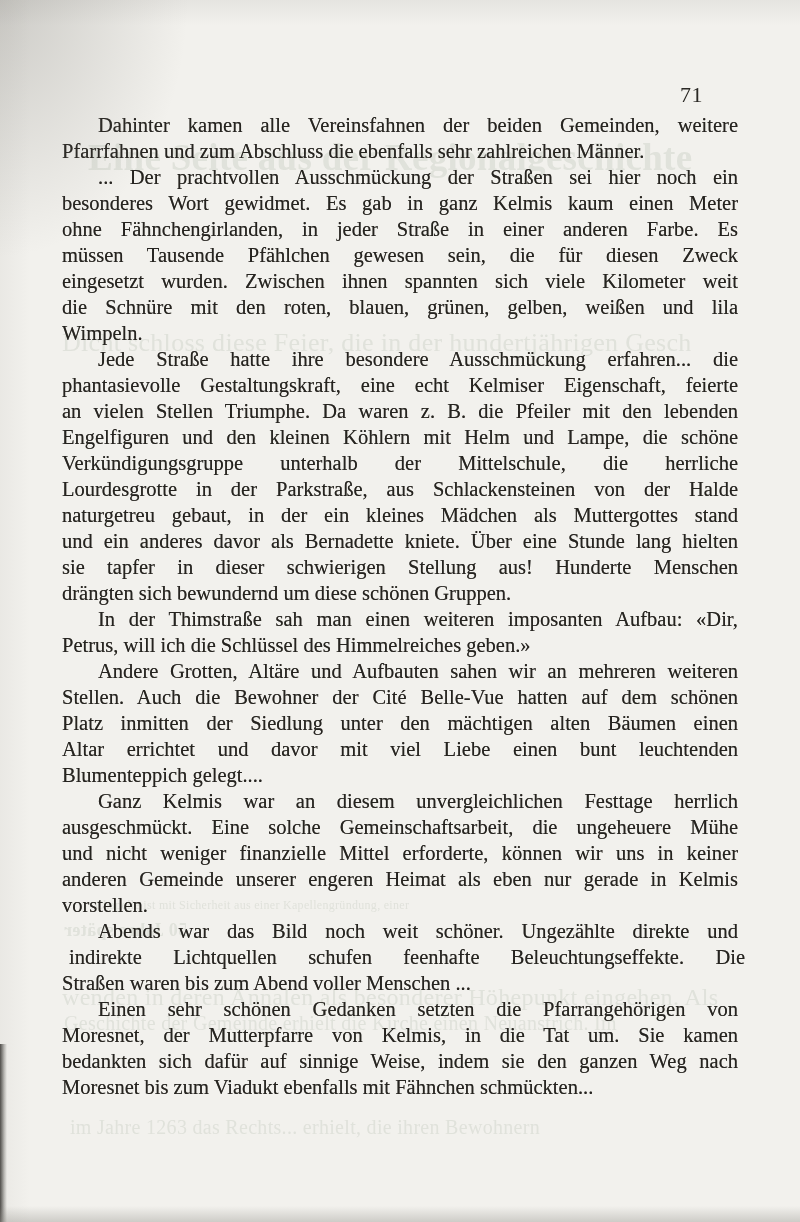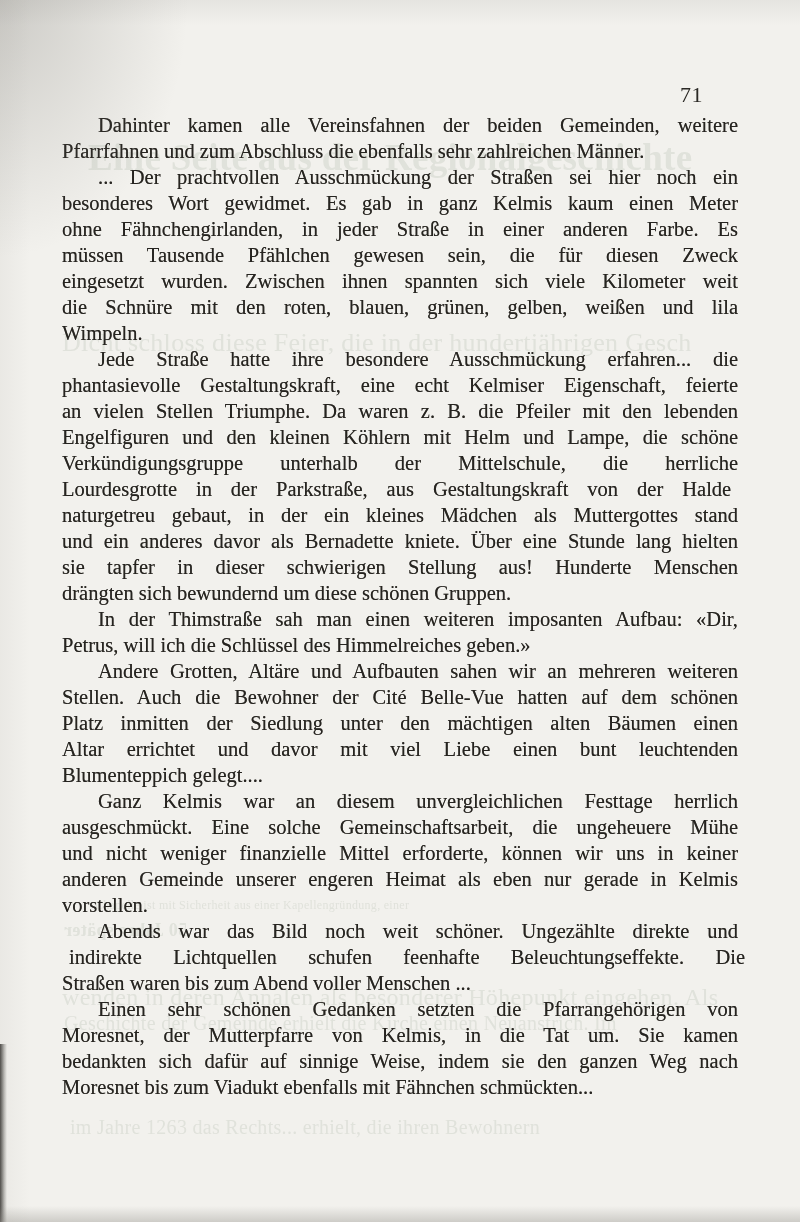--- a/index.html
+++ b/index.html
@@ -104,21 +104,21 @@
         <div class="line"><span style="word-spacing: 12.1309px;">eingesetzt wurden. Zwischen ihnen spannten sich viele Kilometer weit</span></div>
         <div class="line"><span style="word-spacing: 13.0625px;">die Schnüre mit den roten, blauen, grünen, gelben, weißen und lila</span></div>
         <div class="line last"><span>Wimpeln.</span></div>
       </div>
       <div>
         <div class="line first"><span style="word-spacing: 16.6138px;">Jede Straße hatte ihre besondere Ausschmückung erfahren... die</span></div>
         <div class="line"><span style="word-spacing: 14.7604px;">phantasievolle Gestaltungskraft, eine echt Kelmiser Eigenschaft, feierte</span></div>
         <div class="line"><span style="word-spacing: 7.13542px;">an vielen Stellen Triumphe. Da waren z. B. die Pfeiler mit den lebenden</span></div>
         <div class="line"><span style="word-spacing: 8.22188px;">Engelfiguren und den kleinen Köhlern mit Helm und Lampe, die schöne</span></div>
         <div class="line"><span style="word-spacing: 32.0469px;">Verkündigungsgruppe unterhalb der Mittelschule, die herrliche</span></div>
-        <div class="line"><span style="word-spacing: 13.8398px;">Lourdesgrotte in der Parkstraße, aus Gestaltungskraft von der Halde</span></div>
+        <div class="line"><span style="word-spacing: 13.8398px;">Lourdesgrotte in der Parkstraße, aus Schlackensteinen von der Halde</span></div>
         <div class="line"><span style="word-spacing: 11.6875px;">naturgetreu gebaut, in der ein kleines Mädchen als Muttergottes stand</span></div>
         <div class="line"><span style="word-spacing: 5.875px;">und ein anderes davor als Bernadette kniete. Über eine Stunde lang hielten</span></div>
         <div class="line"><span style="word-spacing: 17.1836px;">sie tapfer in dieser schwierigen Stellung aus! Hunderte Menschen</span></div>
         <div class="line last"><span>drängten sich bewundernd um diese schönen Gruppen.</span></div>
       </div>
       <div>
         <div class="line first"><span style="word-spacing: 8.62326px;">In der Thimstraße sah man einen weiteren imposanten Aufbau: «Dir,</span></div>
         <div class="line last"><span>Petrus, will ich die Schlüssel des Himmelreiches geben.»</span></div>
       </div>
       <div>

